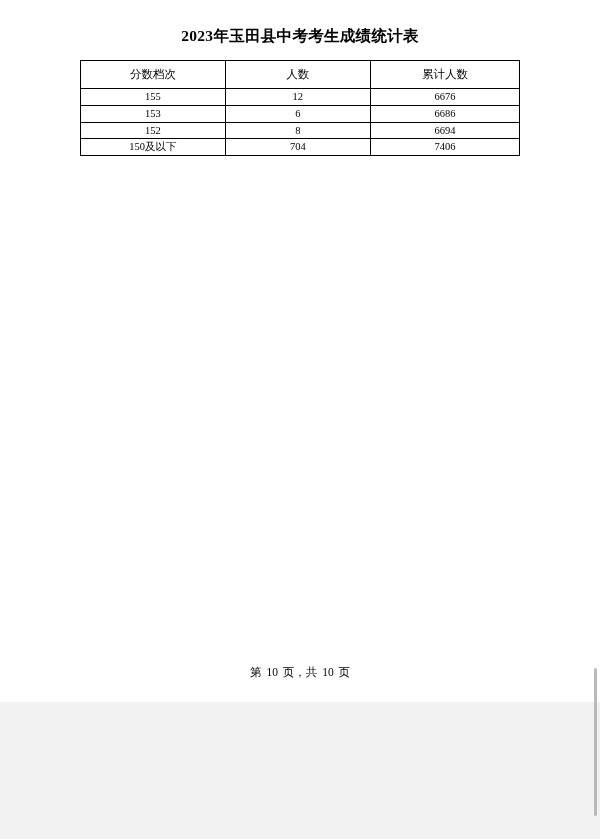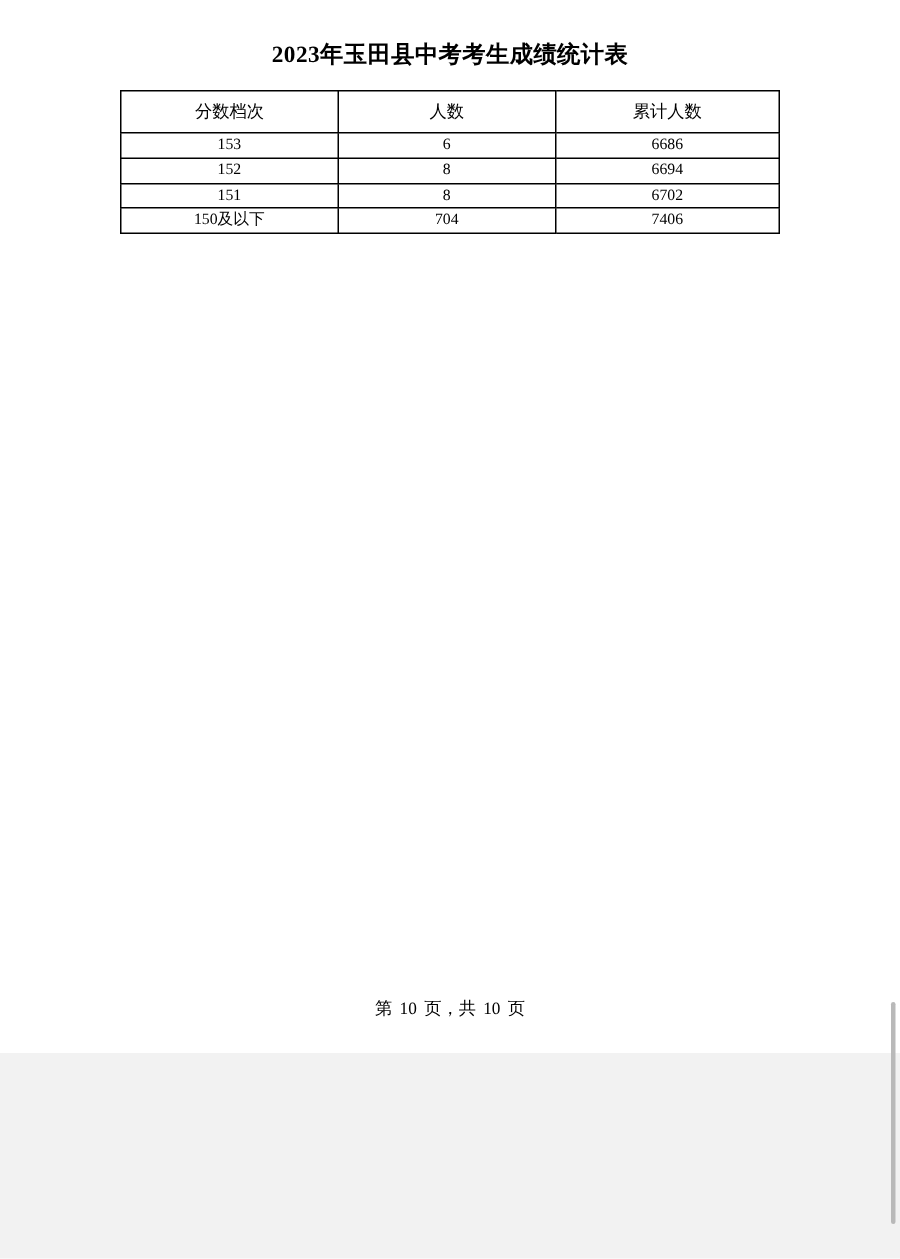--- a/index.html
+++ b/index.html
@@ -103,33 +103,33 @@
     <table class="score-table">
       <thead>
         <tr>
           <th class="col-a">分数档次</th>
           <th class="col-b">人数</th>
           <th class="col-c">累计人数</th>
         </tr>
       </thead>
       <tbody>
         <tr>
+          <td>155</td>
+          <td>12</td>
+          <td>6676</td>
+        </tr>
+        <tr>
           <td>153</td>
           <td>6</td>
           <td>6686</td>
         </tr>
         <tr>
           <td>152</td>
           <td>8</td>
           <td>6694</td>
-        </tr>
-        <tr>
-          <td>151</td>
-          <td>8</td>
-          <td>6702</td>
         </tr>
         <tr>
           <td>150及以下</td>
           <td>704</td>
           <td>7406</td>
         </tr>
       </tbody>
     </table>
   </div>
 

